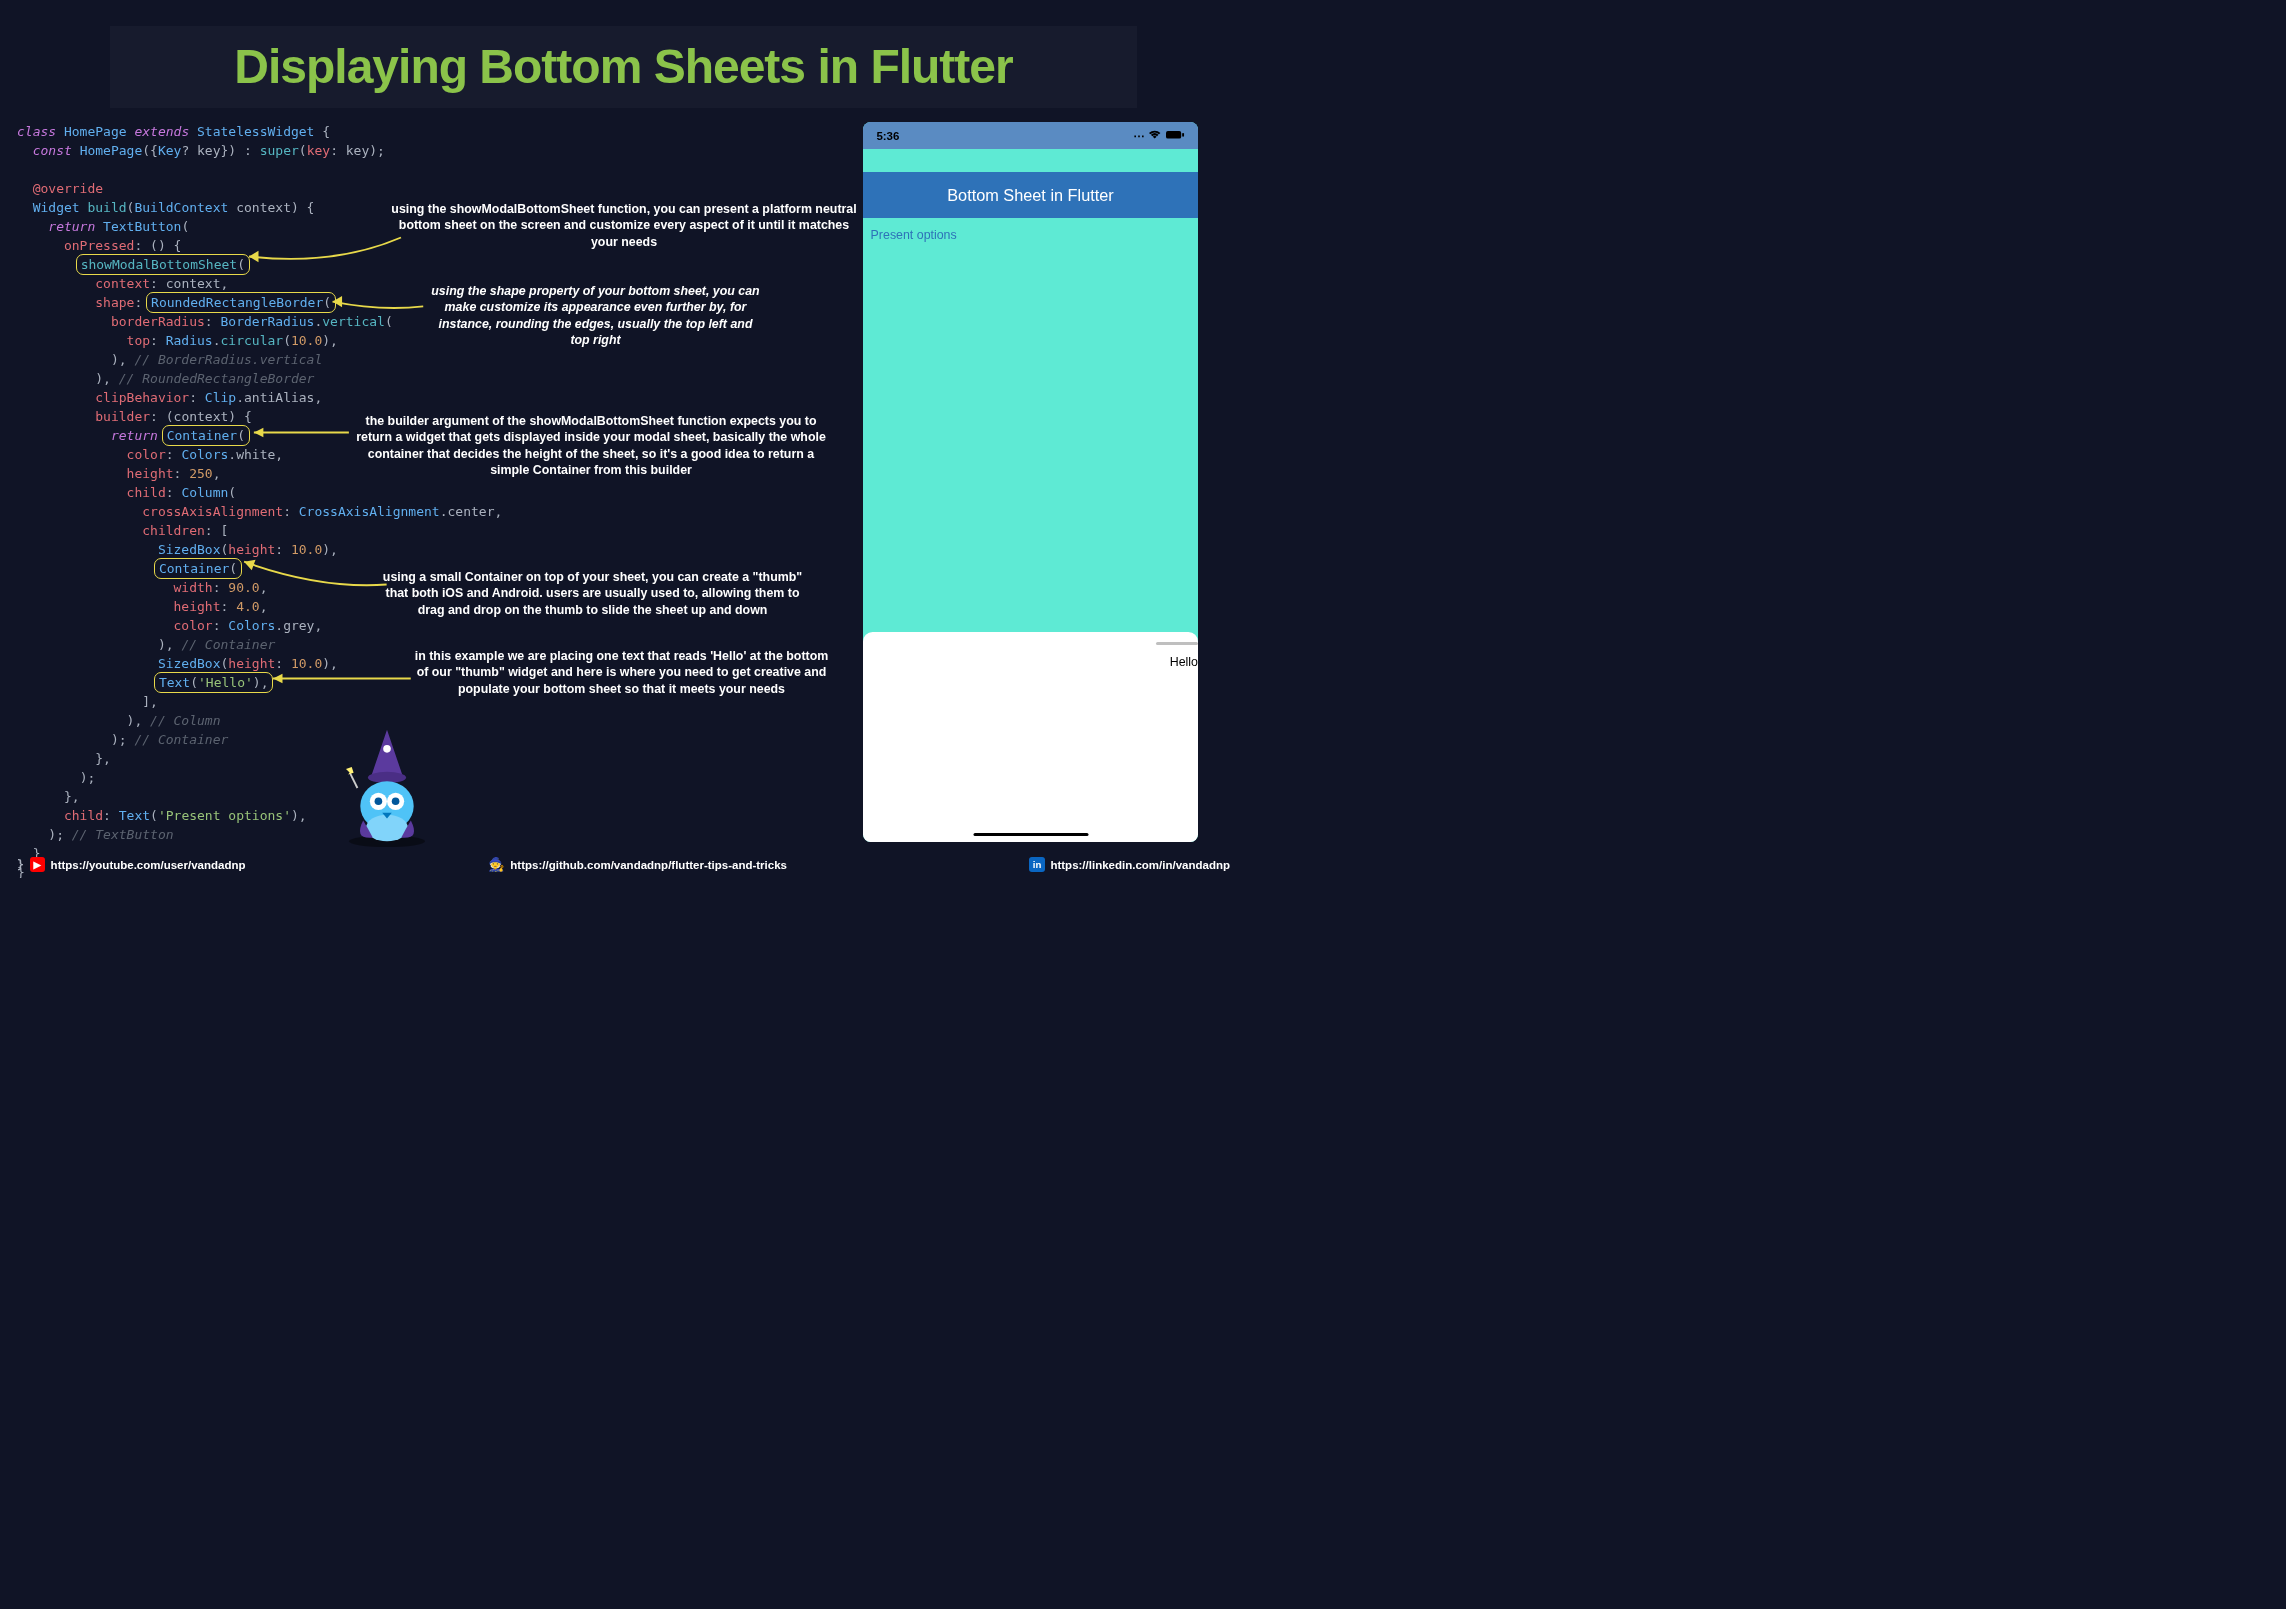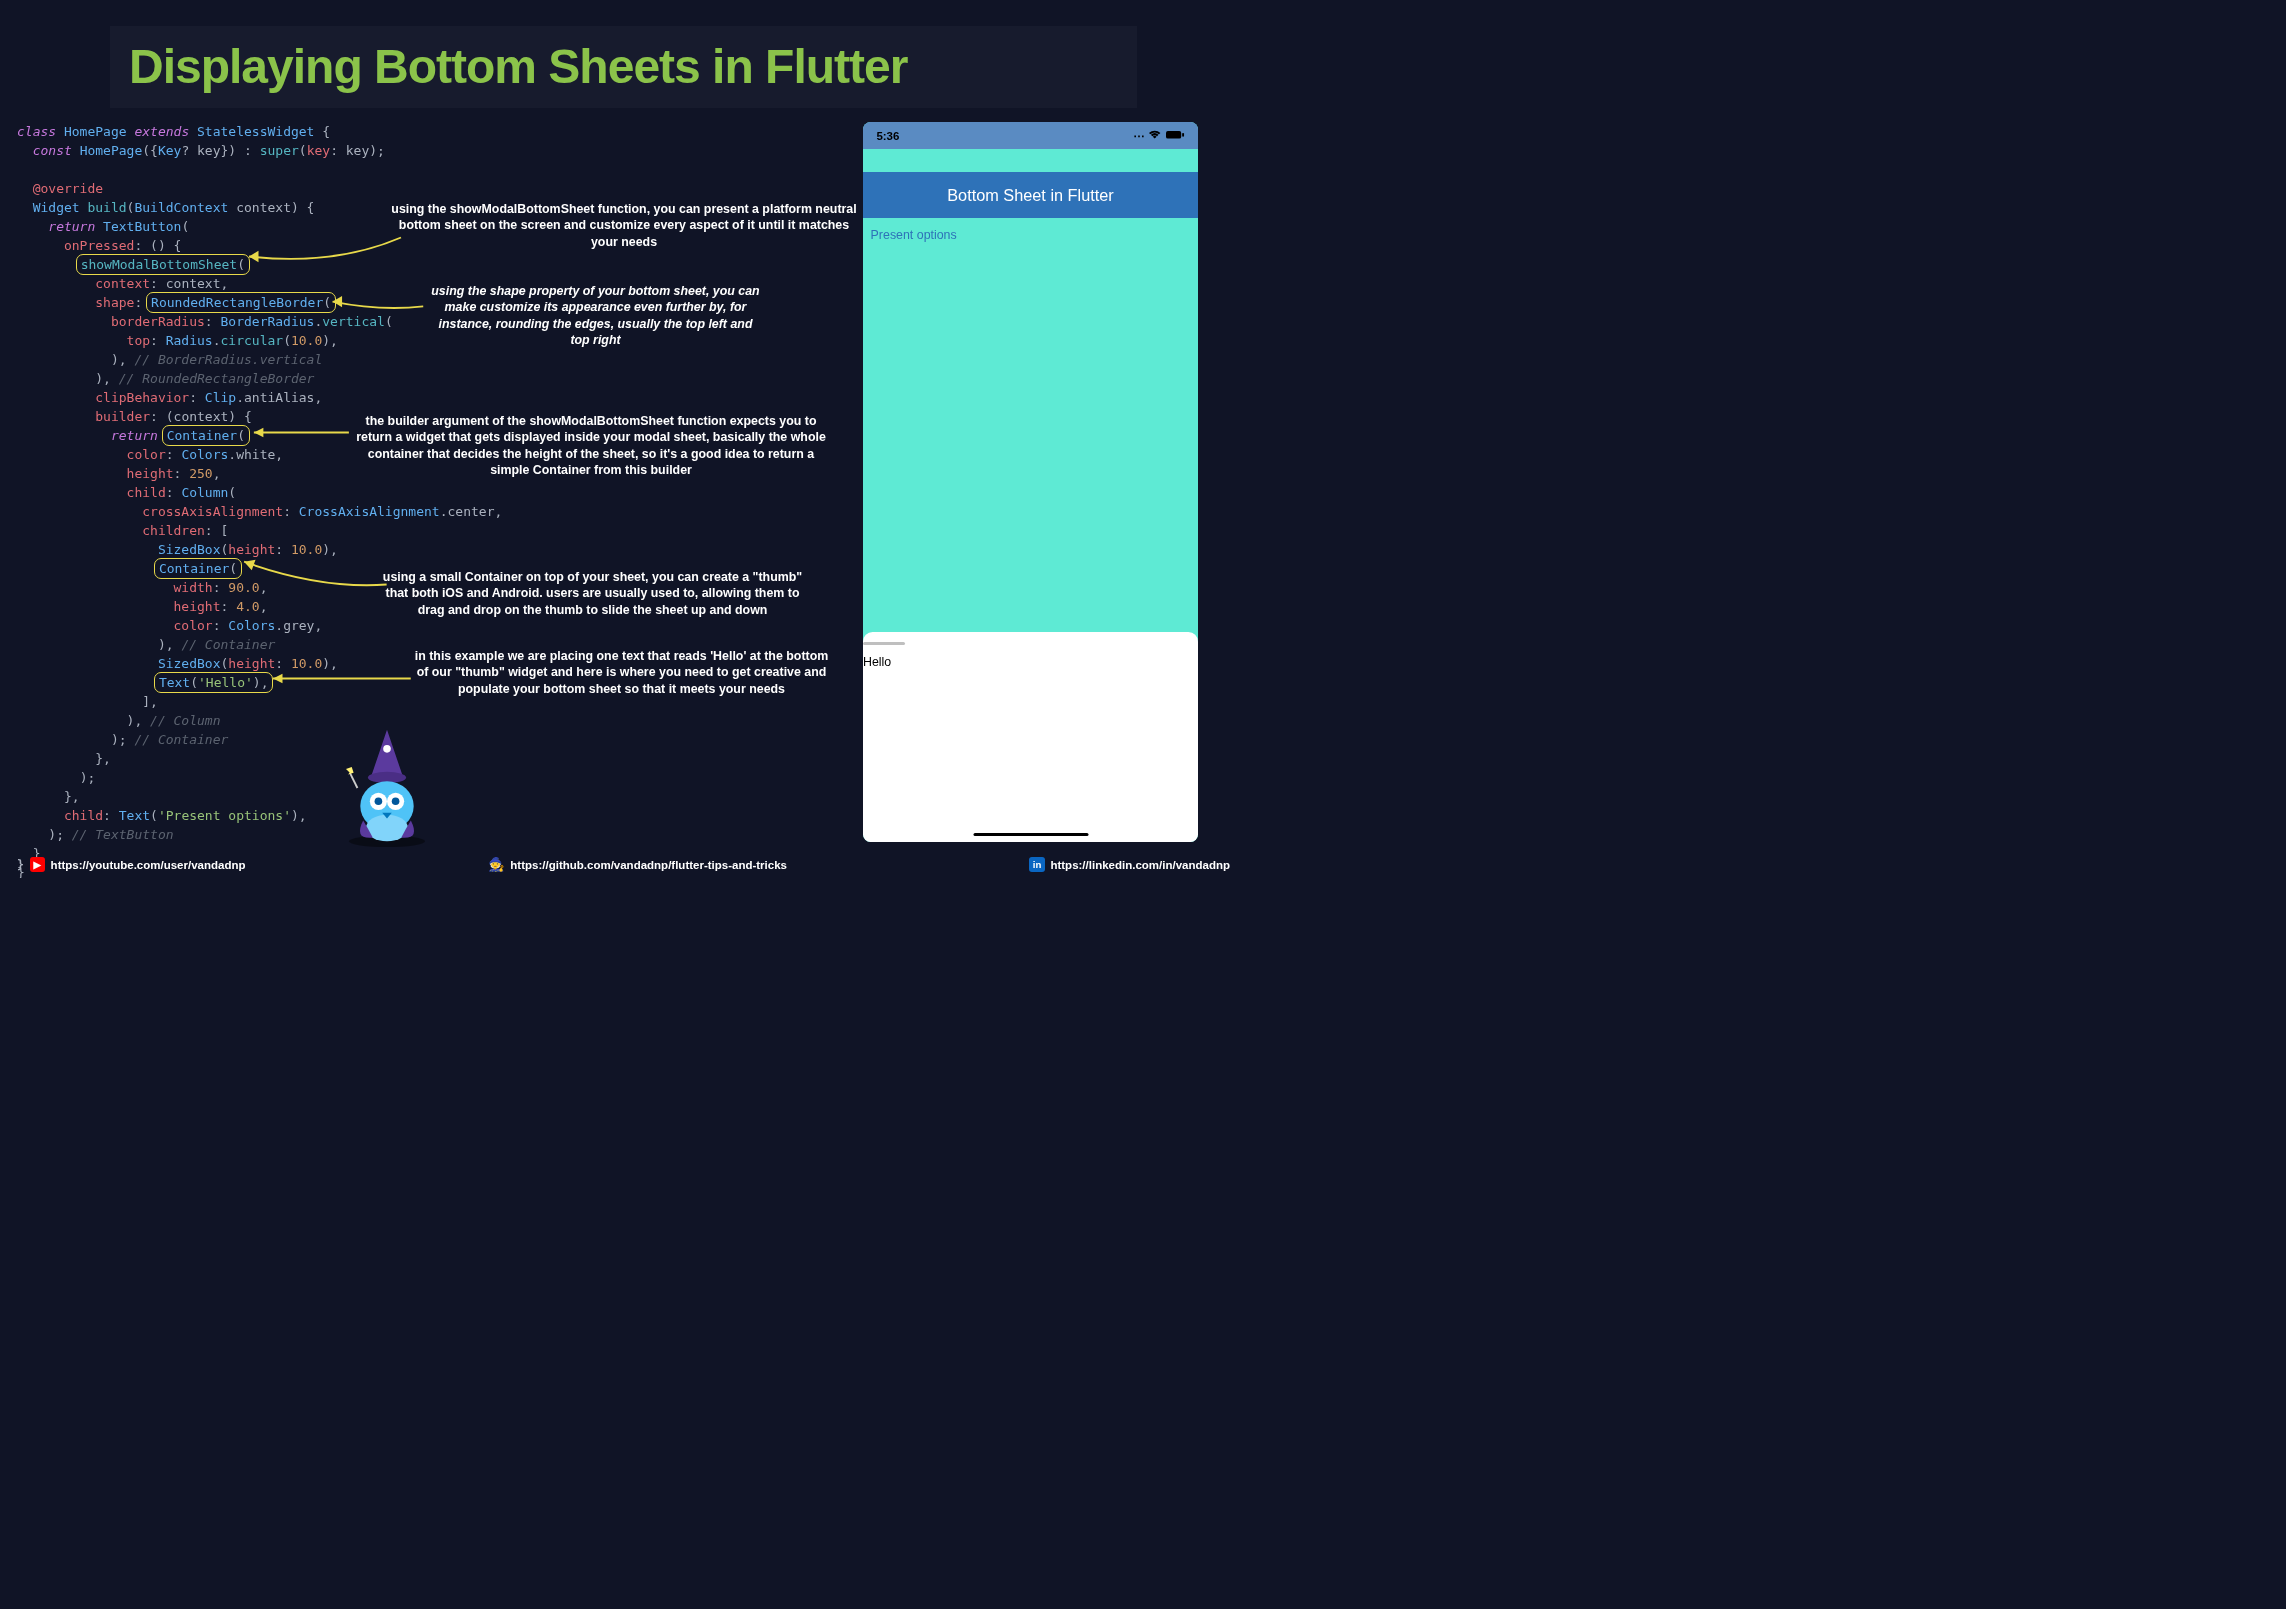--- a/index.html
+++ b/index.html
@@ -12,20 +12,21 @@
   position: relative;
   overflow: hidden;
 }
 .title-bar {
   position: absolute;
   top: 26px;
   left: 110px;
   right: 110px;
   background: #171b2d;
   padding: 13.4px 19px;
+  text-align: center;
 }
 .title-bar h1 {
   color: #8BC34A;
   font-size: 48px;
   font-weight: 800;
   letter-spacing: -1px;
 }
 .code-block {
   position: absolute;
   top: 122px;
@@ -110,21 +111,21 @@
 .sheet {
   position: absolute;
   bottom: 0;
   left: 0; right: 0;
   height: 210px;
   background: #fff;
   border-top-left-radius: 9.6px;
   border-top-right-radius: 9.6px;
   display: flex;
   flex-direction: column;
-  align-items: flex-start;
+  align-items: flex-end;
   padding-top: 9.6px;
 }
 .sheet .thumb {
   width: 42px;
   height: 3.8px;
   background: #bfbfbf;
   border-radius: 1.9px;
   margin-bottom: 9.6px;
 }
 .sheet .txt { color: #000; font-size: 12.4px; }

